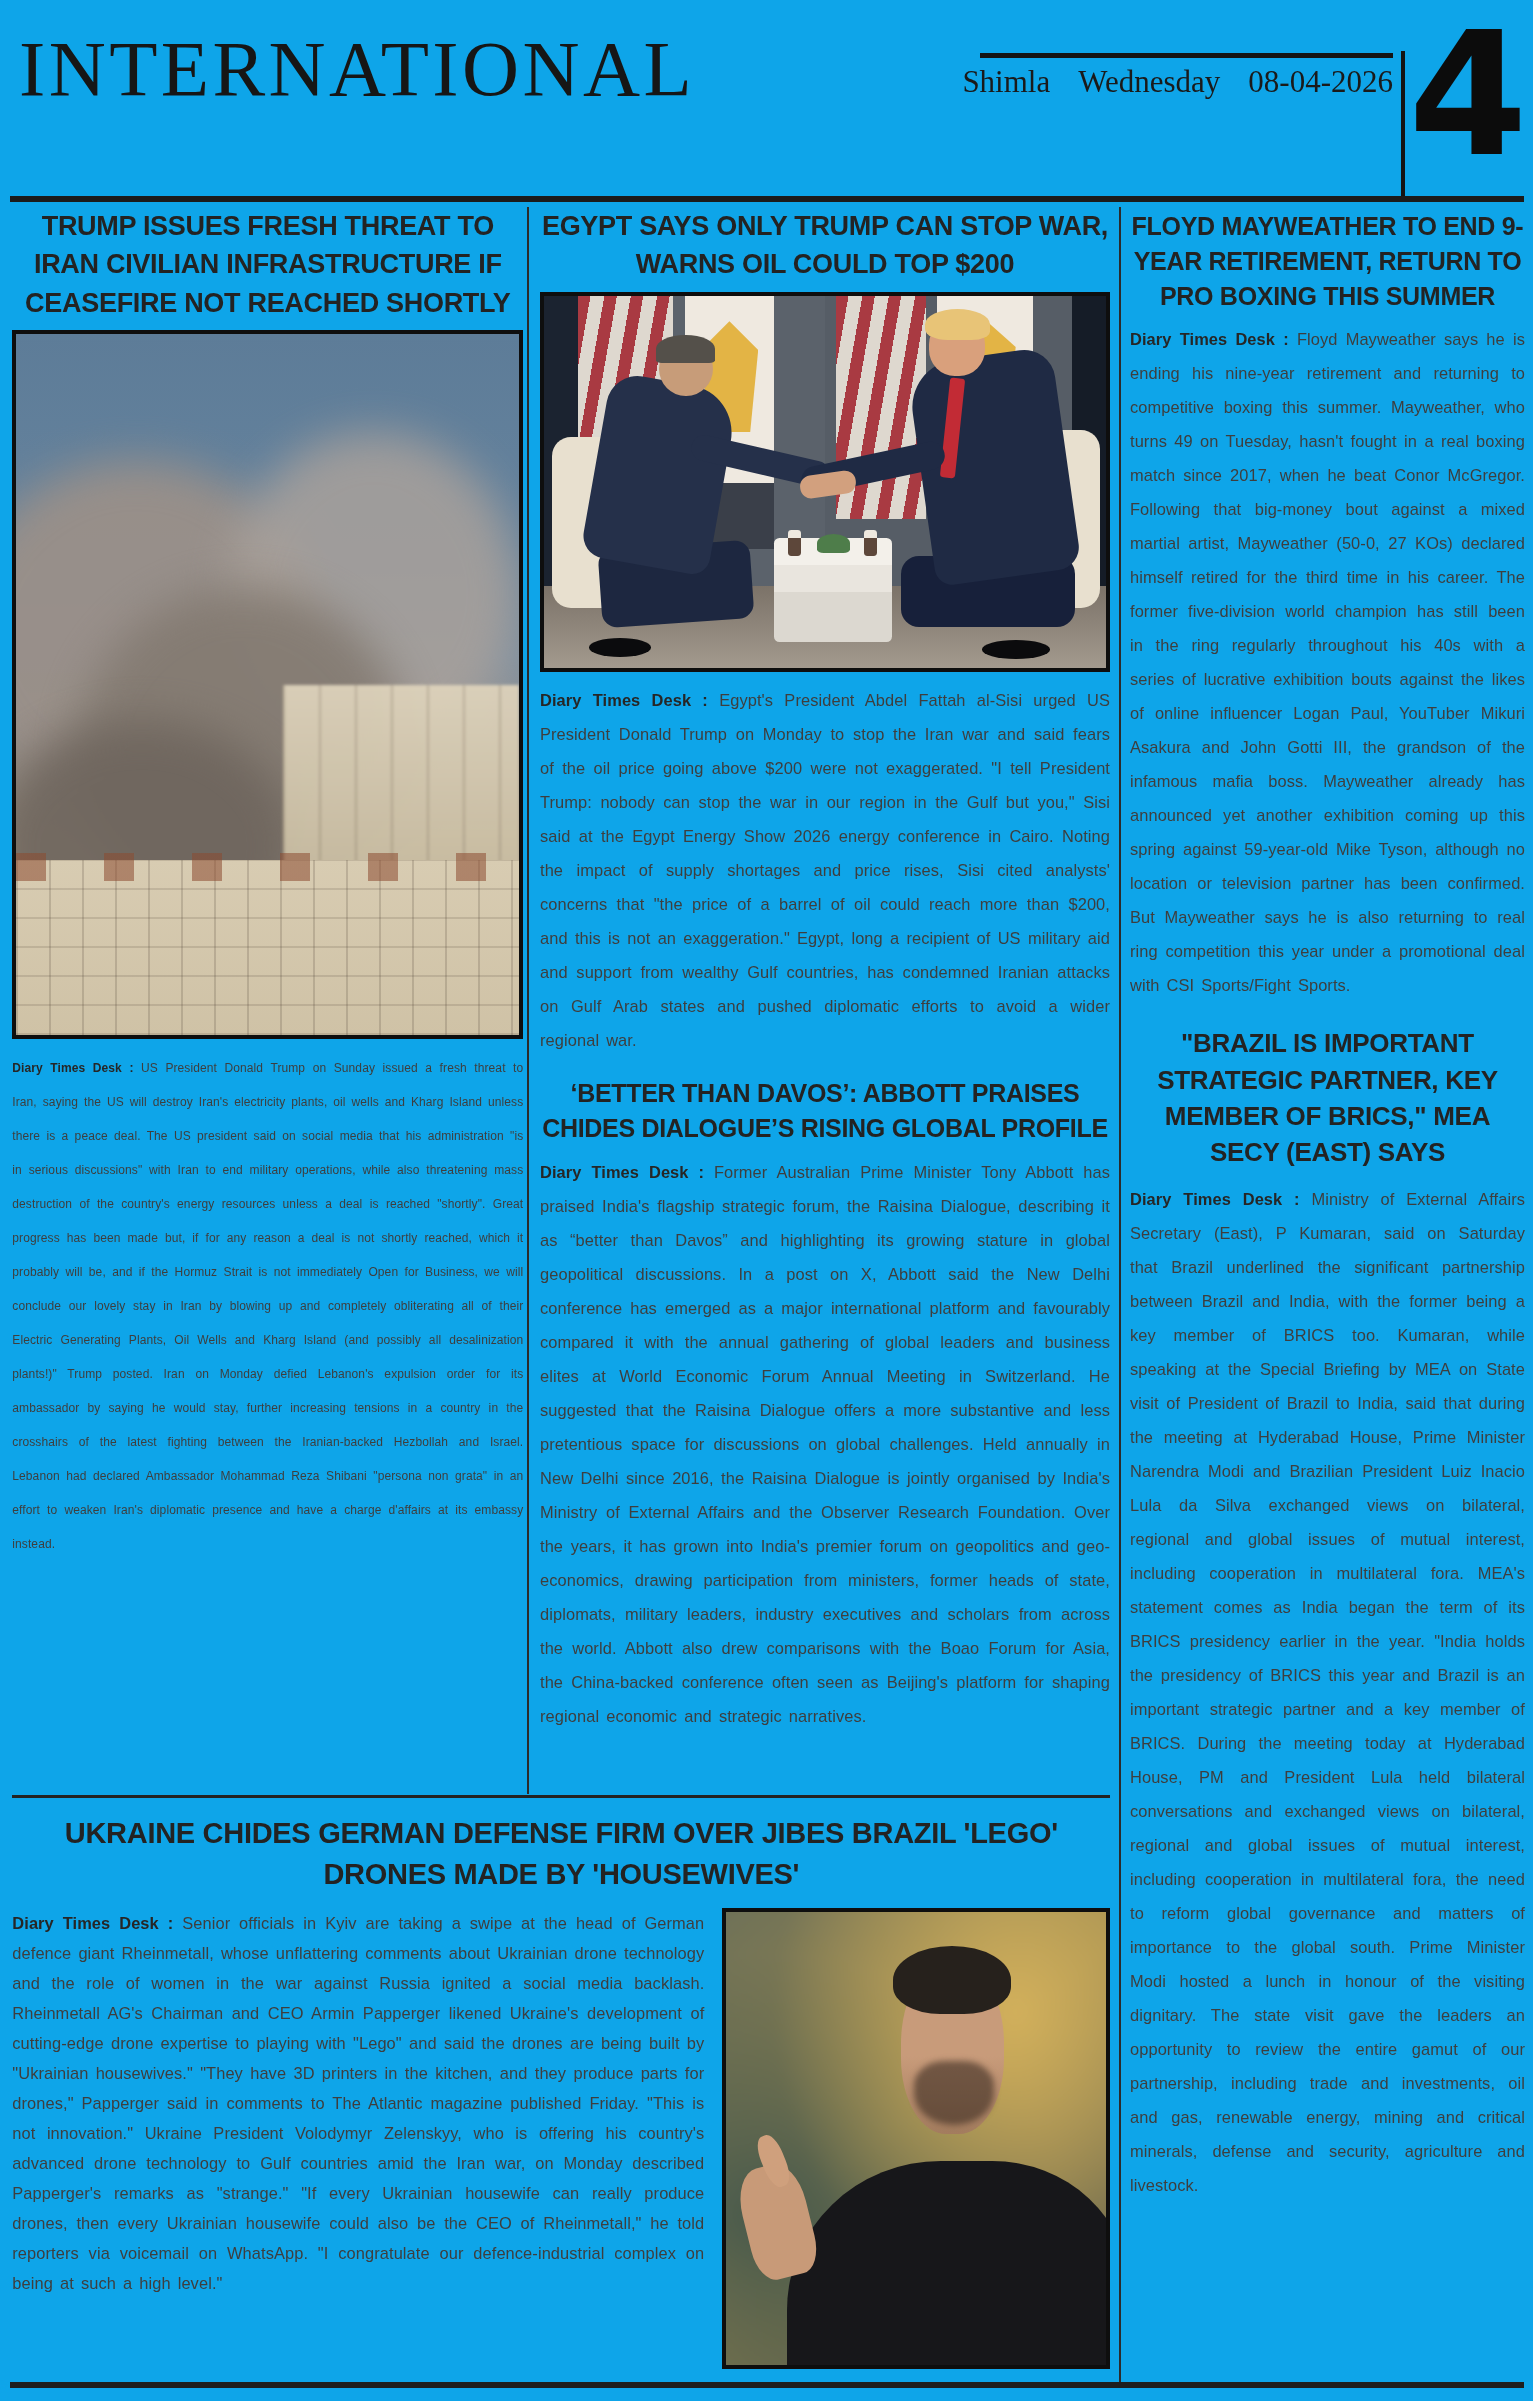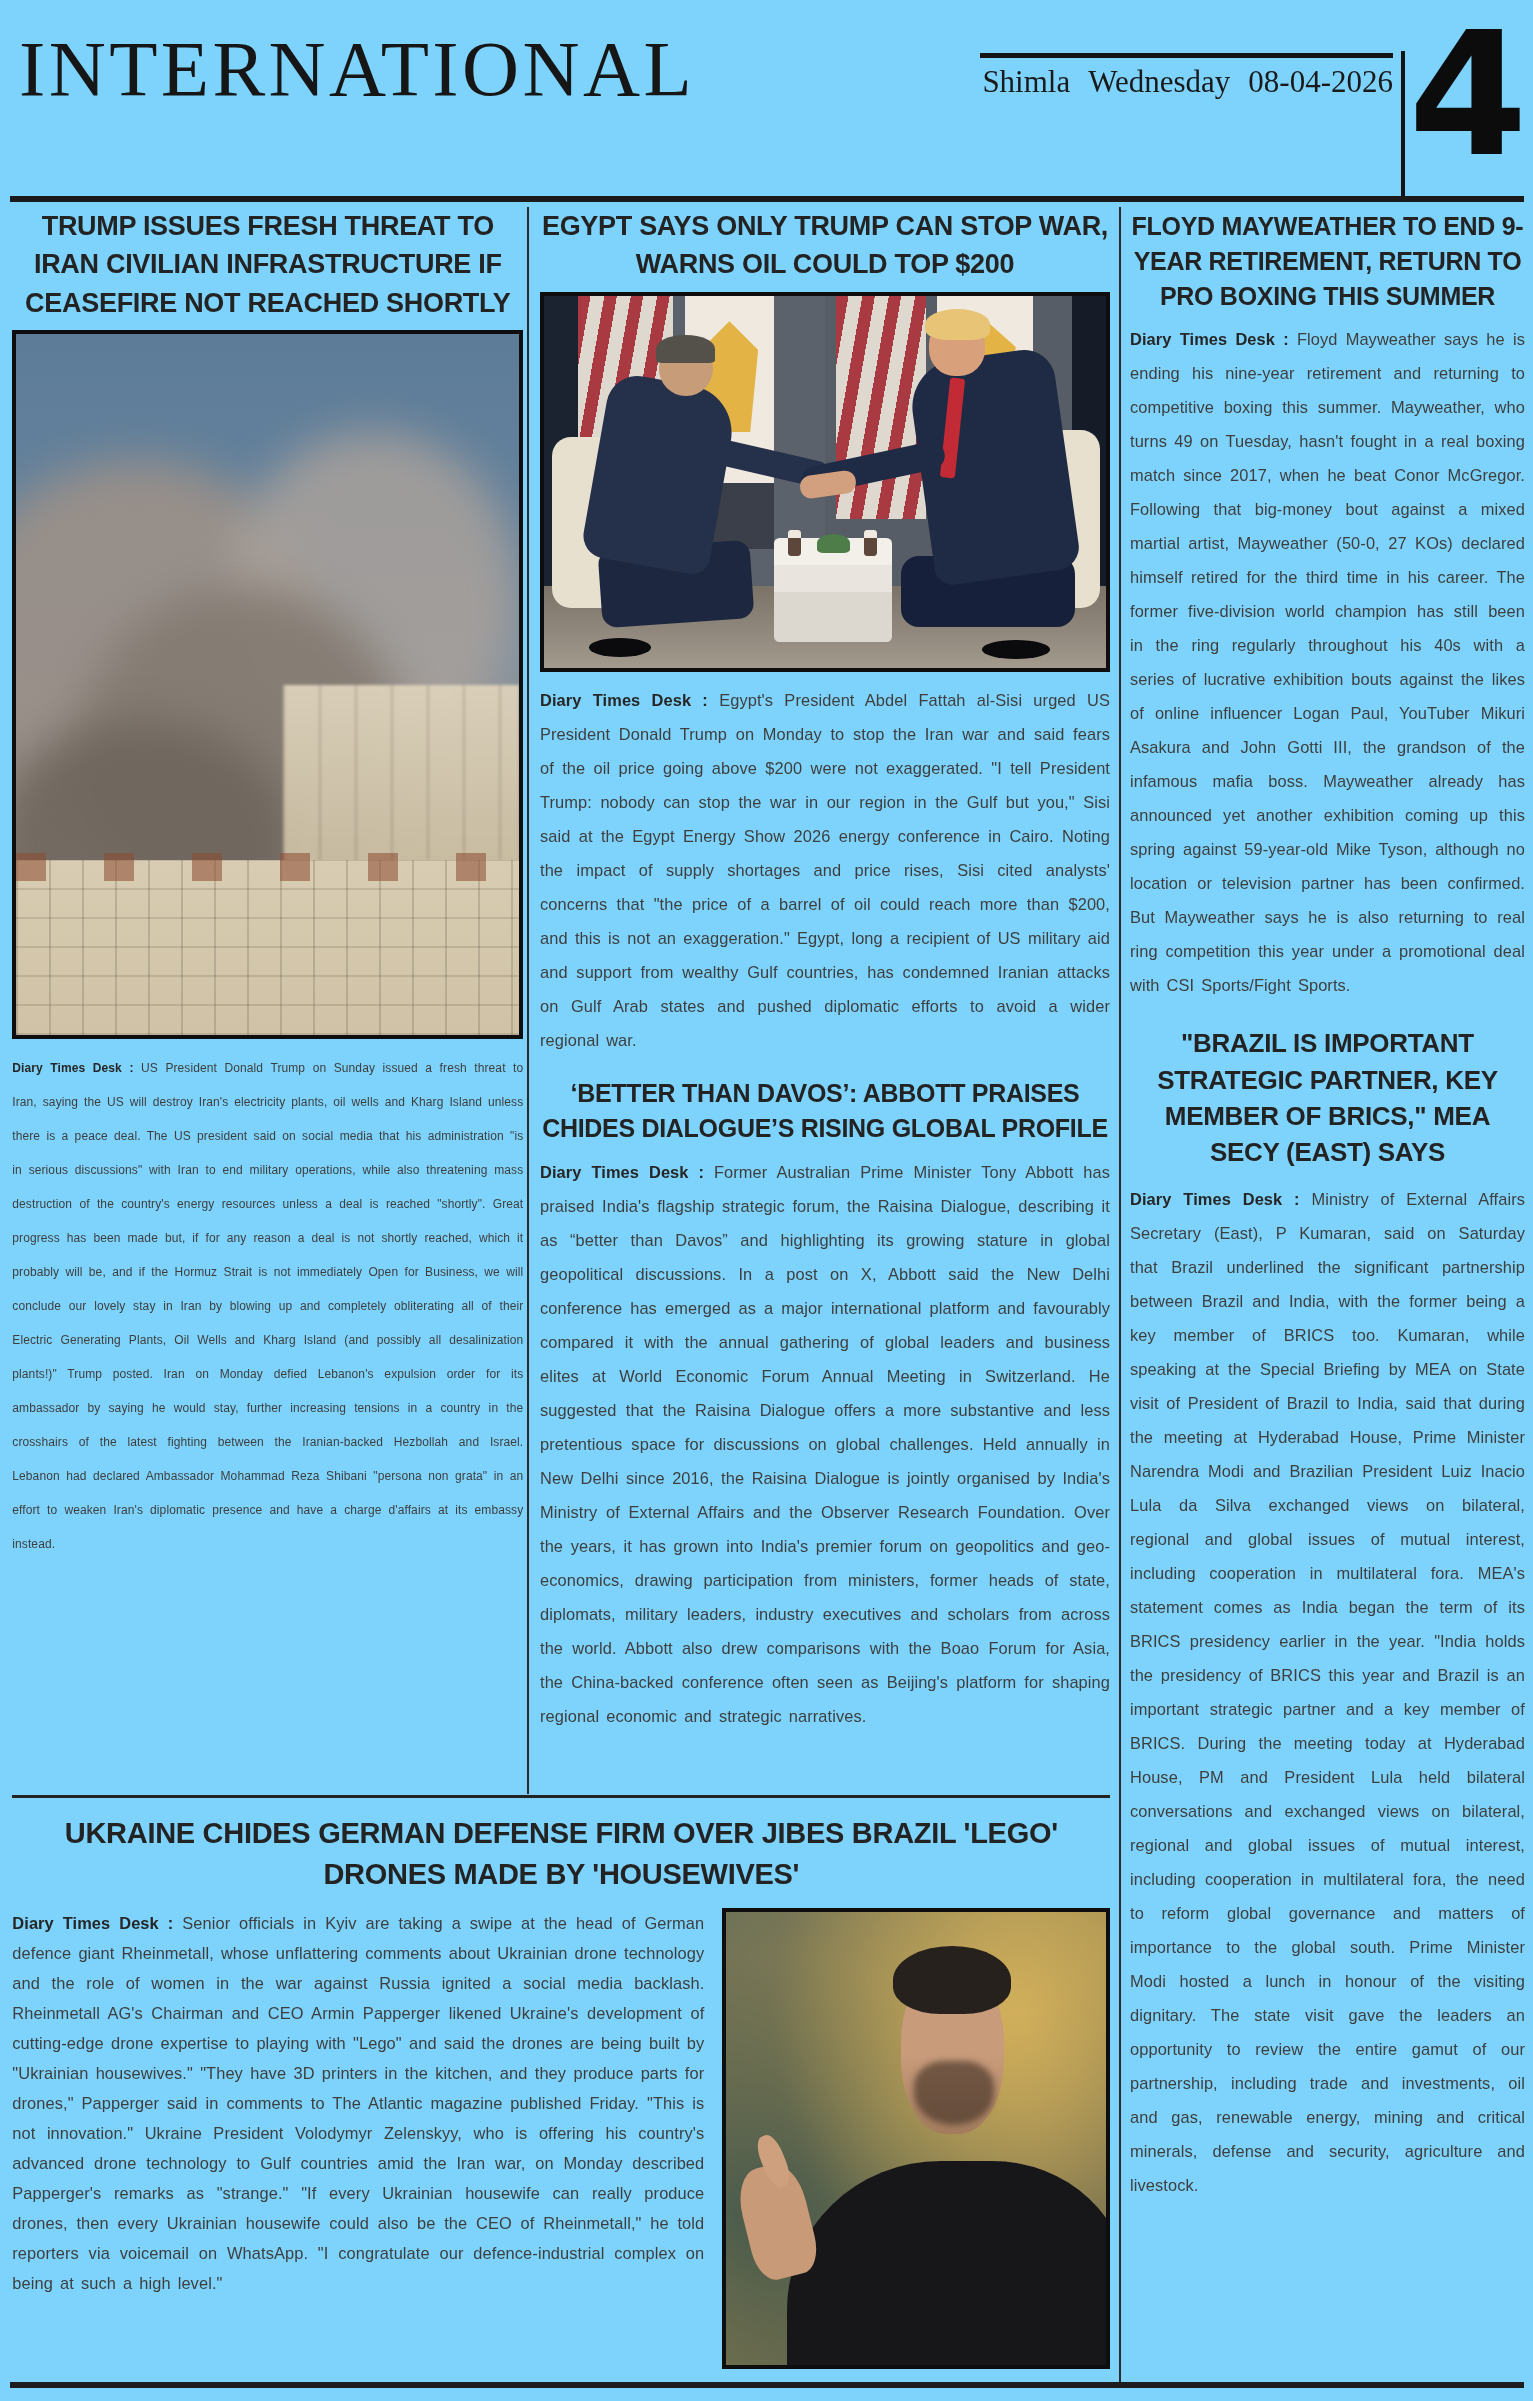--- a/index.html
+++ b/index.html
@@ -1,39 +1,39 @@
 <!DOCTYPE html>
 <html style="font-size:11px"><head>
 <meta charset="utf-8">
 <style>
   * { margin:0; padding:0; box-sizing:border-box; }
   html,body { background:#e8e8e6; }
   .page {
     position:relative; width:1533px; height:2401px; margin:0 auto;
-    background:#7dd3fc; font-family:"Liberation Sans", sans-serif; color:#3c3c3c;
+    background:#0ea5e9; font-family:"Liberation Sans", sans-serif; color:#3c3c3c;
     overflow:hidden;
   }
   
   .section-title {
     position:absolute; left:19px; top:29px;
     font-family:"Liberation Serif", serif; font-weight:400;
     font-size:79px; letter-spacing:3.4px; color:#161616; line-height:1;
   }
   .mast-block {
     position:absolute; left:910px; top:42px; width:483px;
     display:flex; flex-direction:column; align-items:flex-end;
   }
   .paper-name {
     font-family:"Liberation Serif", serif; font-size:57px; color:#0f0f0f;
     letter-spacing:1.4px; line-height:1; white-space:nowrap;
   }
   .mast-rule { width:413px; height:4.8px; background:#141414; margin:11px 0 8.2px; }
   .place-date {
     font-family:"Liberation Serif", serif; font-size:31px; color:#1a1a1a;
-    display:flex; gap:18px; line-height:1;
+    display:flex; gap:28px; line-height:1;
   }
   .mast-vline { position:absolute; left:1401px; top:51px; width:4.1px; height:145px; background:#141414; }
   .page-number {
     position:absolute; left:1408px; top:4.1px; width:120px; text-align:center;
     font-family:"DejaVu Sans", sans-serif; font-weight:700; font-size:171px;
     color:#0c0c0c; line-height:1.06;
   }
   .rule-top    { position:absolute; left:9.6px; top:196px;  width:1514px; height:6.2px; background:#1b1b1b; }
   .rule-bottom { position:absolute; left:9.6px; top:2382px; width:1514px; height:5.5px; background:#1e1e1e; }
   .vrule1 { position:absolute; left:527px;  top:207px; width:2.1px; height:1587px; background:#2b2b2b; }

